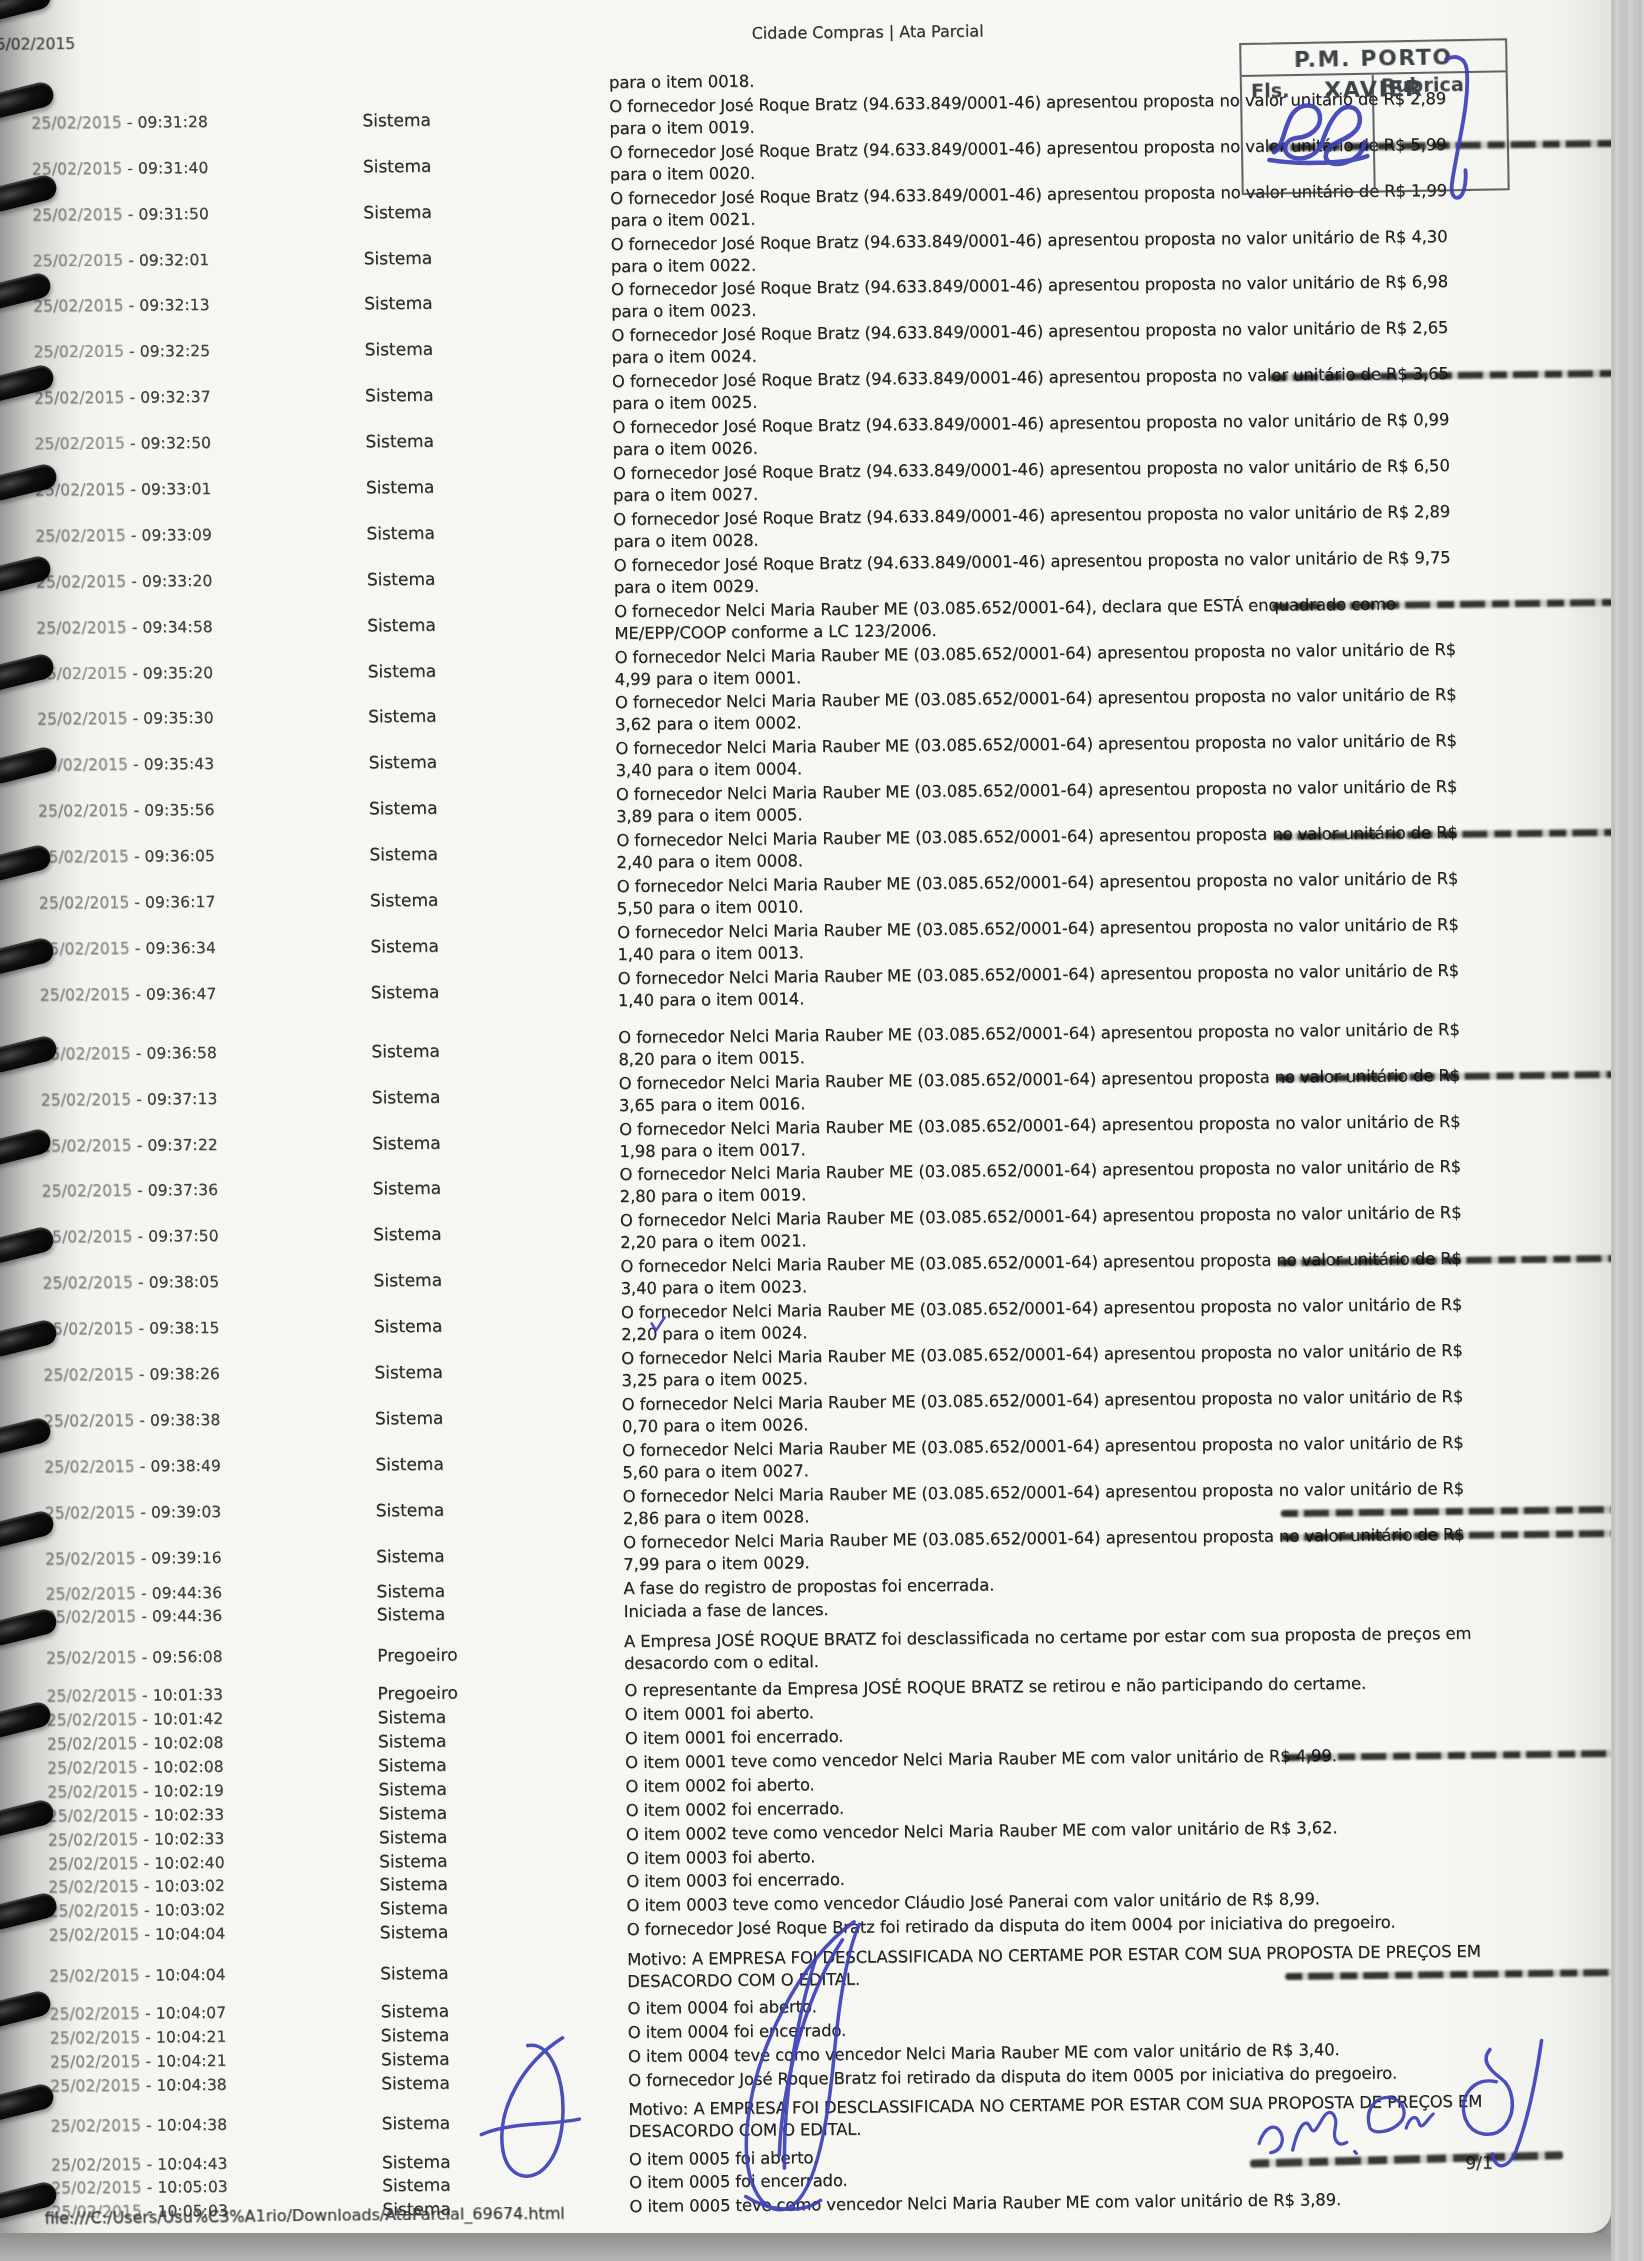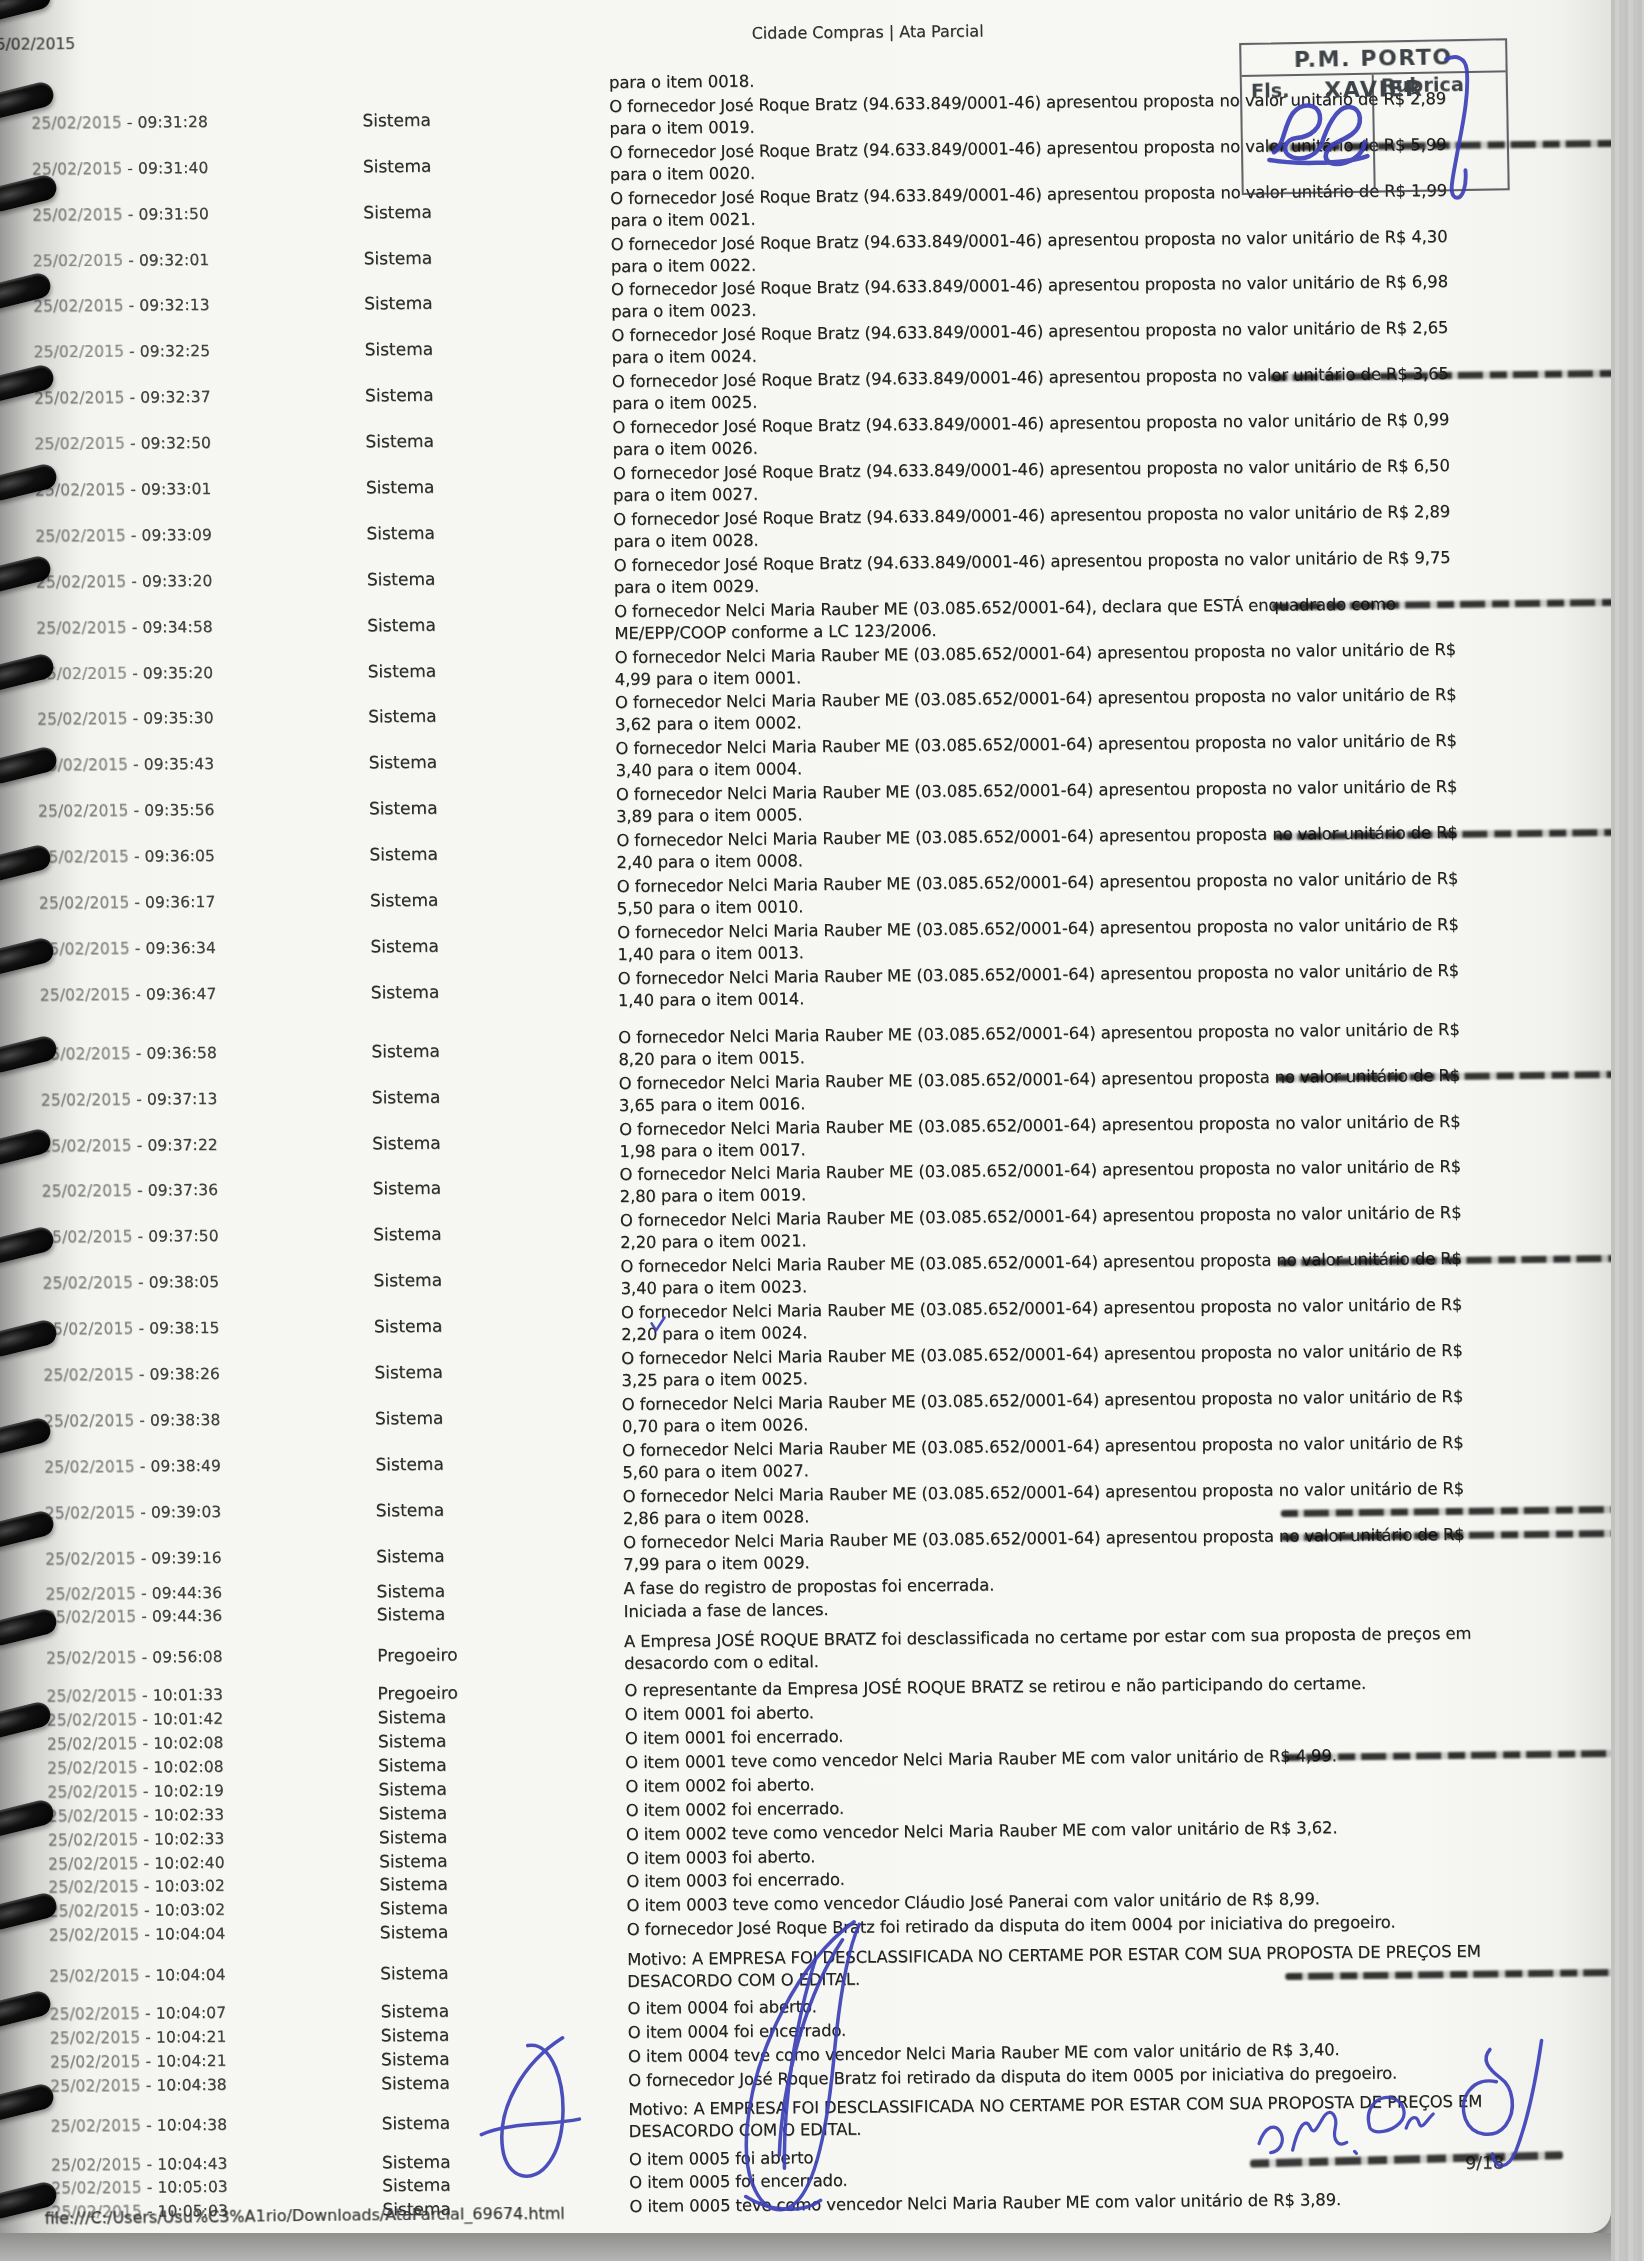--- a/index.html
+++ b/index.html
@@ -542,21 +542,21 @@
     <div class="stamp-body">
       <div class="stamp-divider"></div>
       <div class="stamp-fls">Fls.</div>
       <div class="stamp-rubrica">Rubrica</div>
     </div>
   </div>
 
   <div class="streak-abs" style="left:1240px;top:2161px;width:313px;transform:rotate(-1deg);"></div>
 
   <div class="footer-url scan-text">file:///C:/Users/Usu%C3%A1rio/Downloads/AtaParcial_69674.html</div>
-  <div class="page-num scan-text">9/18</div>
+  <div class="page-num scan-text">9/1</div>
 </div>
 
 <div class="edge-left"></div>
 <div id="coils">
     <div class="coil" style="top: -10.3px; left: -19.3px;"></div>
     <div class="coil" style="top: 88px; left: -16px;"></div>
     <div class="coil" style="top: 181px; left: -13px;"></div>
     <div class="coil" style="top: 279px; left: -19.3px;"></div>
     <div class="coil" style="top: 371px; left: -16px;"></div>
     <div class="coil" style="top: 470px; left: -13px;"></div>

